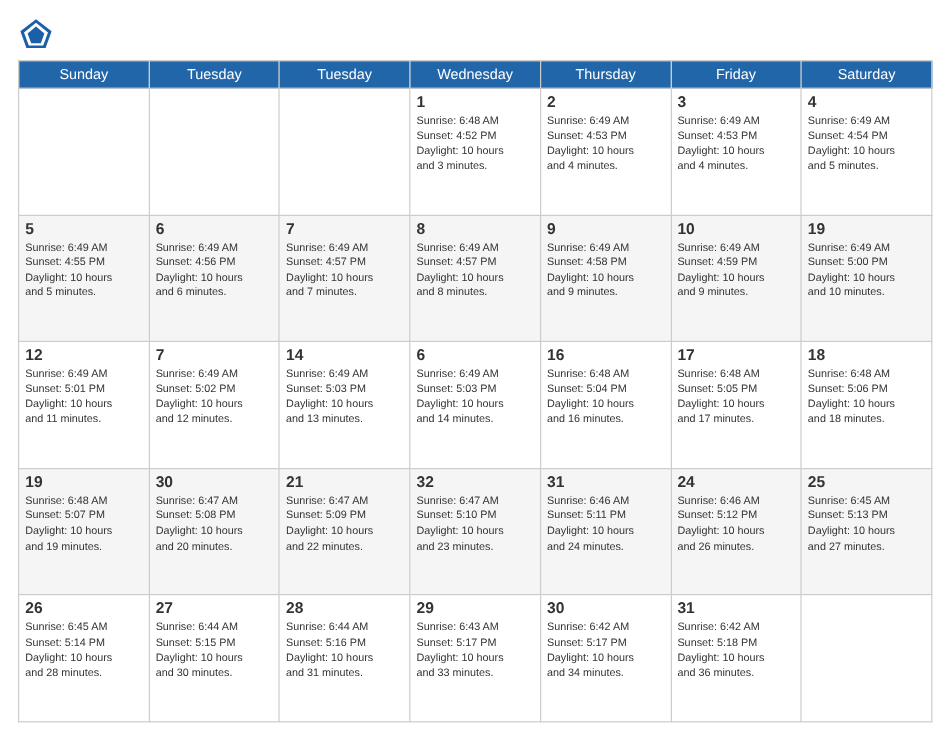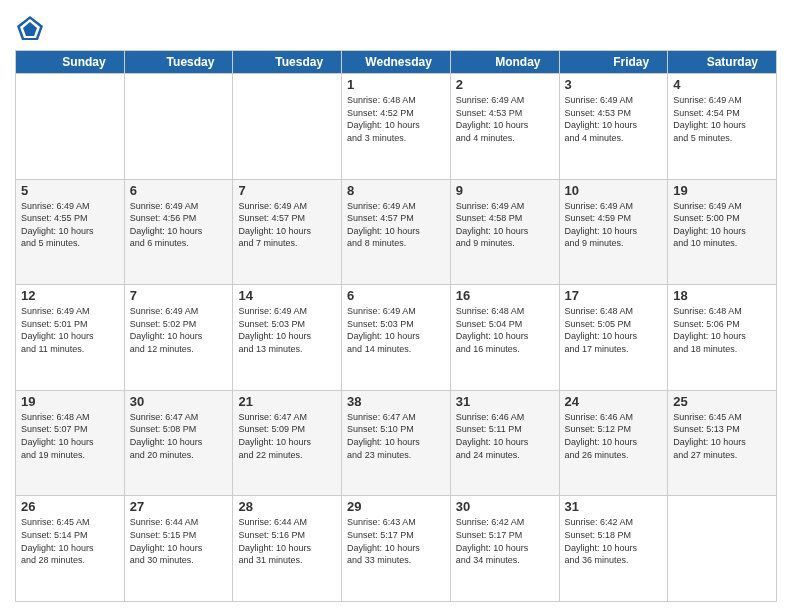--- a/index.html
+++ b/index.html
@@ -64,23 +64,23 @@
     .calendar {
       width: 100%;
       border-collapse: collapse;
       flex: 1;
       table-layout: fixed;
     }
     .calendar th {
       background: #2266aa;
       color: #fff;
       font-size: 12px;
-      font-weight: bold;
+      font-weight: normal;
       padding: 4px 18px;
-      text-align: right;
+      text-align: center;
       border: 1px solid #ccc;
     }
     .calendar td {
       border: 1px solid #ccc;
       vertical-align: top;
       padding: 3px 5px;
       font-size: 9.5px;
       color: #333;
       background: #fff;
       height: 82px;
@@ -126,21 +126,21 @@
     </div>
   </div>
 
   <table class="calendar">
     <thead>
       <tr>
       <th>Sunday</th>
           <th>Tuesday</th>
           <th>Tuesday</th>
           <th>Wednesday</th>
-          <th>Monday</th>
+          <th>Thursday</th>
           <th>Friday</th>
           <th>Saturday</th>
         </tr>
     </thead>
     <tbody id="calendar-body">
     <tr>
           <td class="empty-cell"></td>
           <td class="empty-cell"></td>
           <td class="empty-cell"></td>
           <td>
@@ -290,21 +290,21 @@
 and 20 minutes.</div>
           </td>
           <td>
             <span class="day-number">21</span>
             <div class="day-info" style="white-space: pre-line;">Sunrise: 6:47 AM
 Sunset: 5:09 PM
 Daylight: 10 hours
 and 22 minutes.</div>
           </td>
           <td>
-            <span class="day-number">38</span>
+            <span class="day-number">32</span>
             <div class="day-info" style="white-space: pre-line;">Sunrise: 6:47 AM
 Sunset: 5:10 PM
 Daylight: 10 hours
 and 23 minutes.</div>
           </td>
           <td>
             <span class="day-number">31</span>
             <div class="day-info" style="white-space: pre-line;">Sunrise: 6:46 AM
 Sunset: 5:11 PM
 Daylight: 10 hours

